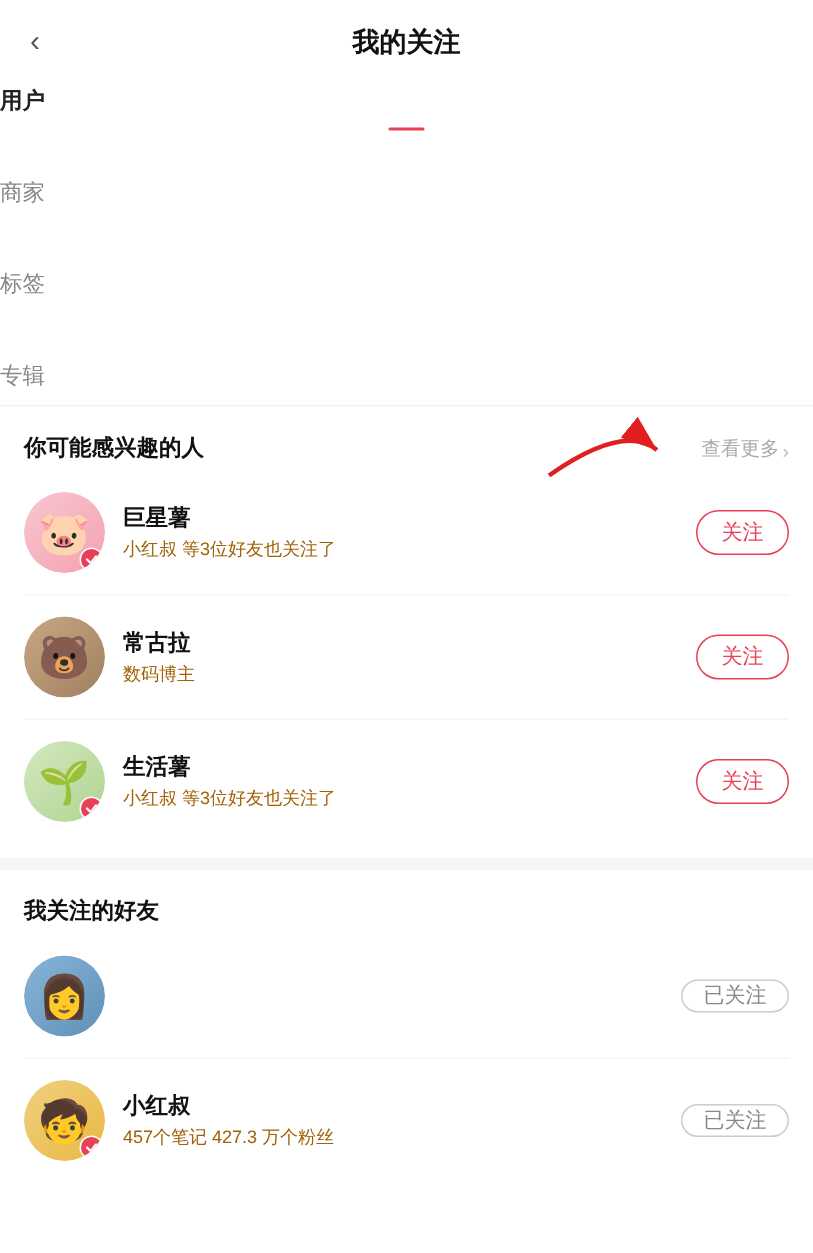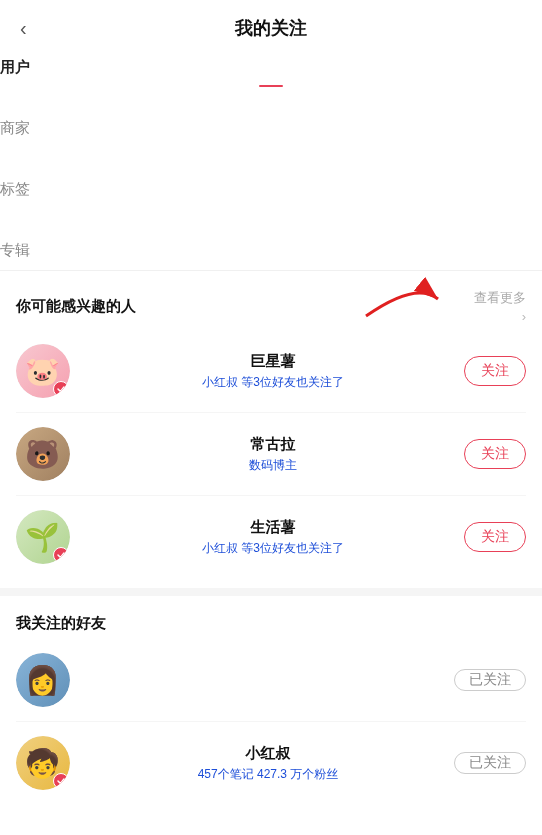--- a/index.html
+++ b/index.html
@@ -82,21 +82,20 @@
       color: #111;
       text-align: right;
     }
     .section-more {
       display: flex;
       align-items: flex-end;
       font-size: 13px;
       color: #aaa;
       cursor: pointer;
       gap: 2px;
-      flex-direction: column;
     }
     .section-more-chevron {
       font-size: 13px;
       color: #bbb;
     }
 
     
     .divider {
       height: 8px;
       background: #f5f5f5;
@@ -135,31 +134,30 @@
       align-items: center;
       justify-content: center;
     }
     .verified-badge svg {
       width: 10px;
       height: 10px;
     }
     .user-info {
       flex: 1;
       min-width: 0;
-      text-align: center;
     }
     .user-name {
       font-size: 15px;
       font-weight: 600;
       color: #111;
       margin-bottom: 3px;
     }
     .user-sub {
       font-size: 12px;
-      color: #1d4ed8;
+      color: #a16207;
     }
     .follow-btn {
       flex-shrink: 0;
       border: 1.5px solid #e84057;
       color: #e84057;
       background: #fff;
       border-radius: 20px;
       padding: 5px 16px;
       font-size: 14px;
       cursor: pointer;

